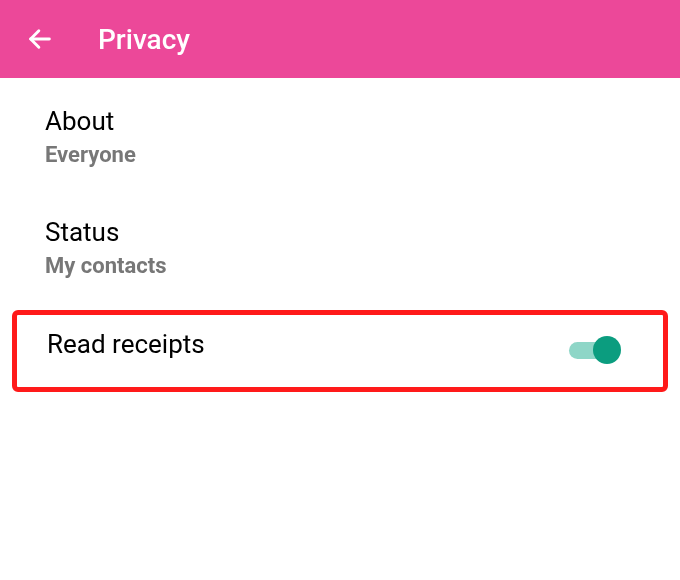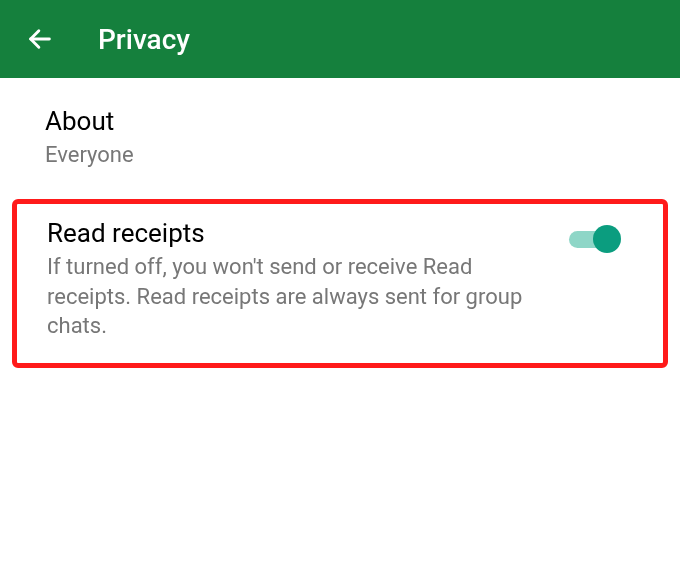--- a/index.html
+++ b/index.html
@@ -8,21 +8,21 @@
       box-sizing: border-box;
     }
     body {
       font-family: -apple-system, BlinkMacSystemFont, 'Segoe UI', Roboto, Helvetica, Arial, sans-serif;
       background: #fff;
       width: 680px;
       height: 580px;
       overflow: hidden;
     }
     .header {
-      background: #15803d;
+      background: #ec4899;
       height: 78px;
       display: flex;
       align-items: center;
       padding: 16px 20px;
     }
     .back-arrow {
       color: #fff;
       width: 40px;
       height: 40px;
       display: flex;
@@ -44,21 +44,21 @@
     }
     .setting-title {
       font-size: 26px;
       color: #000;
       font-weight: 400;
       margin-bottom: 6px;
     }
     .setting-value {
       font-size: 22px;
       color: #777;
-      font-weight: 400;
+      font-weight: 700;
     }
     .highlight-box {
       margin: 10px 12px 0 12px;
       border: 5px solid #ff1a1a;
       border-radius: 6px;
       padding: 14px 42px 22px 30px;
       position: relative;
     }
     .read-receipts-row {
       display: flex;
@@ -121,26 +121,29 @@
   <div class="header-title">Privacy</div>
 </div>
 
 <div class="content">
 
   <div class="setting-row">
     <div class="setting-title">About</div>
     <div class="setting-value">Everyone</div>
   </div>
 
+  <div class="setting-row">
+    <div class="setting-title">Status</div>
+    <div class="setting-value">My contacts</div>
+  </div>
 
   <div class="highlight-box">
     <div class="read-receipts-row">
       <div class="read-receipts-text">
         <div class="read-title">Read receipts</div>
-        <div class="read-desc">If turned off, you won't send or receive Read receipts. Read receipts are always sent for group chats.</div>
       </div>
       <div class="toggle">
         <div class="toggle-track"></div>
         <div class="toggle-thumb"></div>
       </div>
     </div>
   </div>
 
 </div>
 

